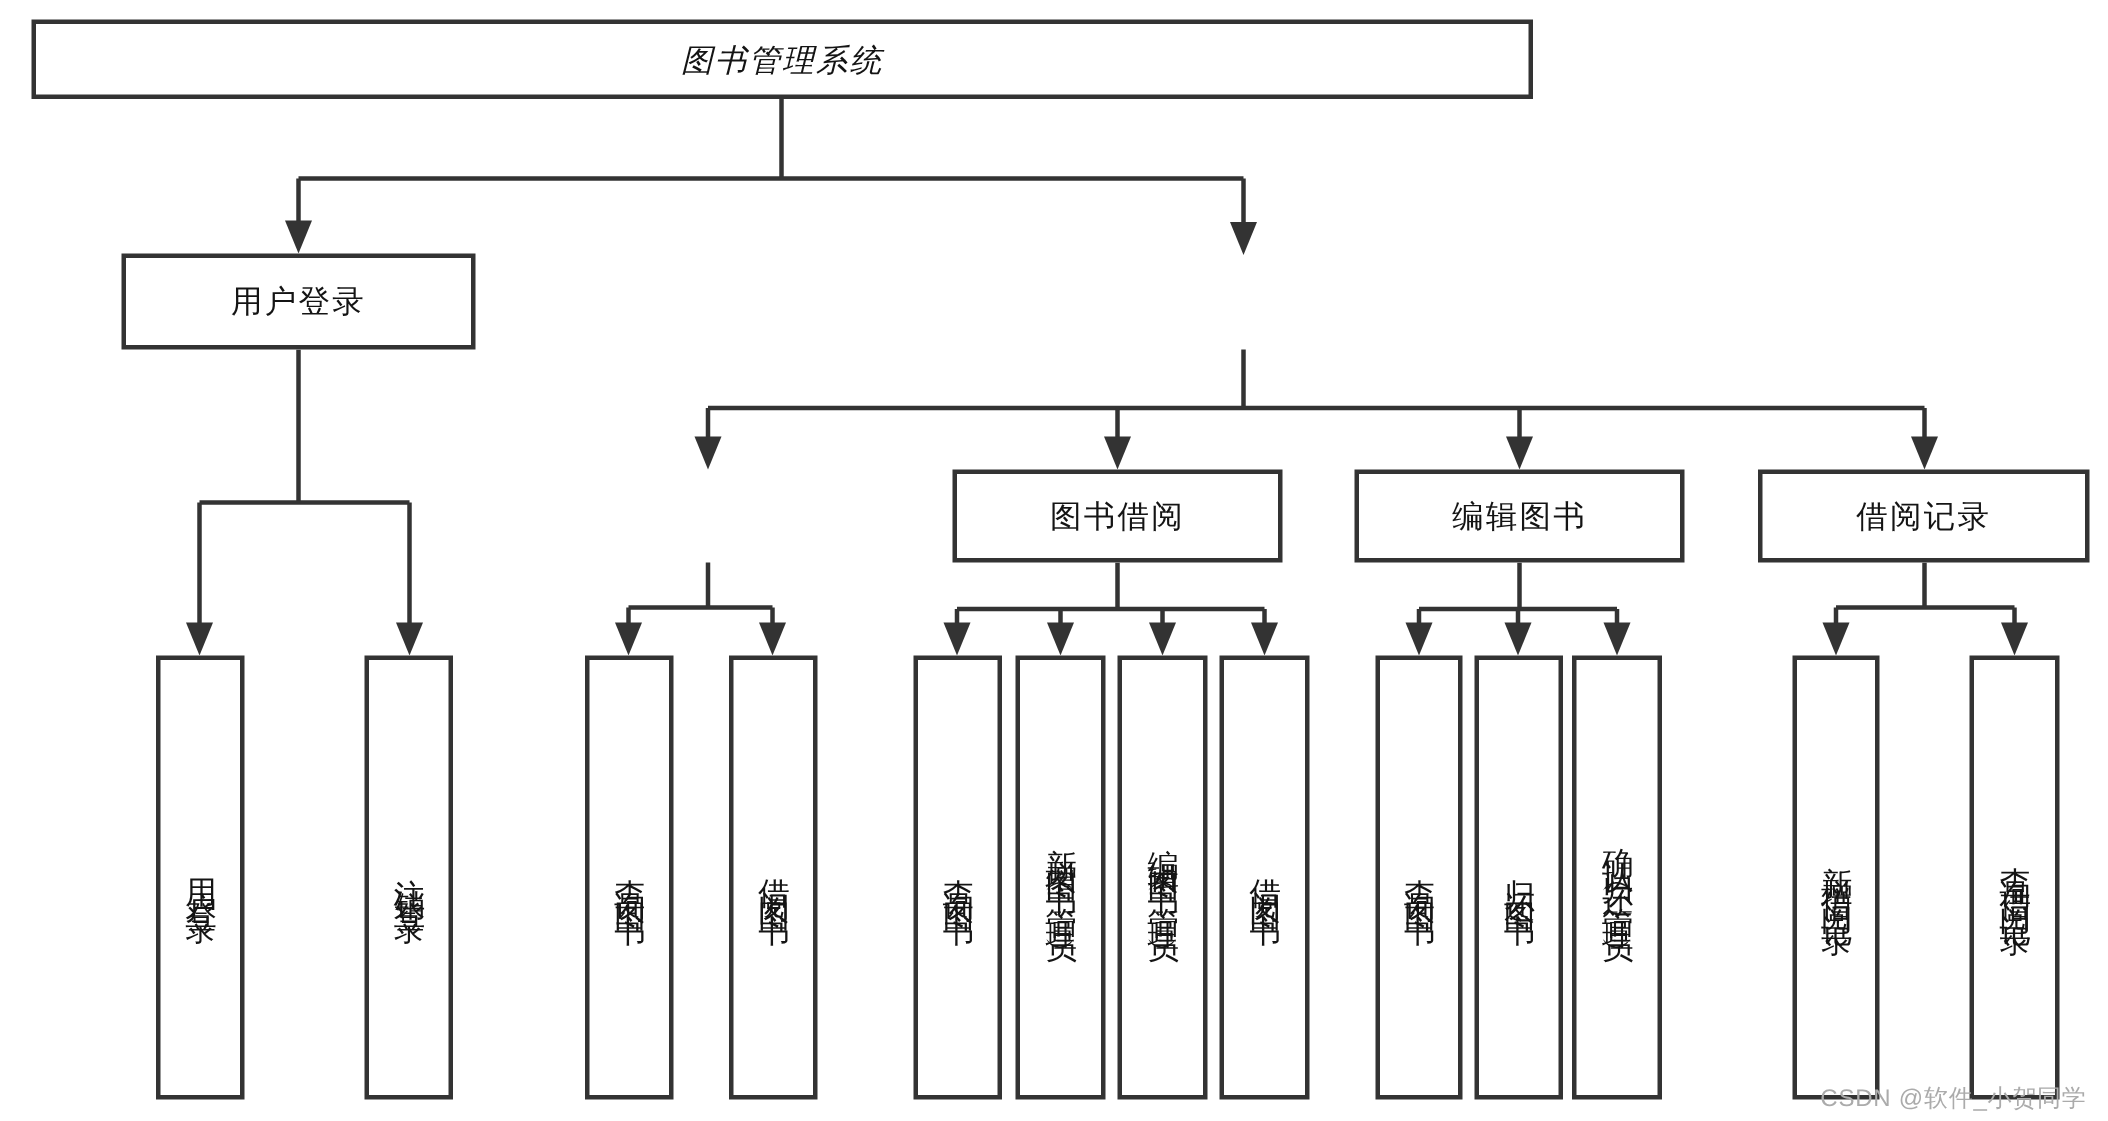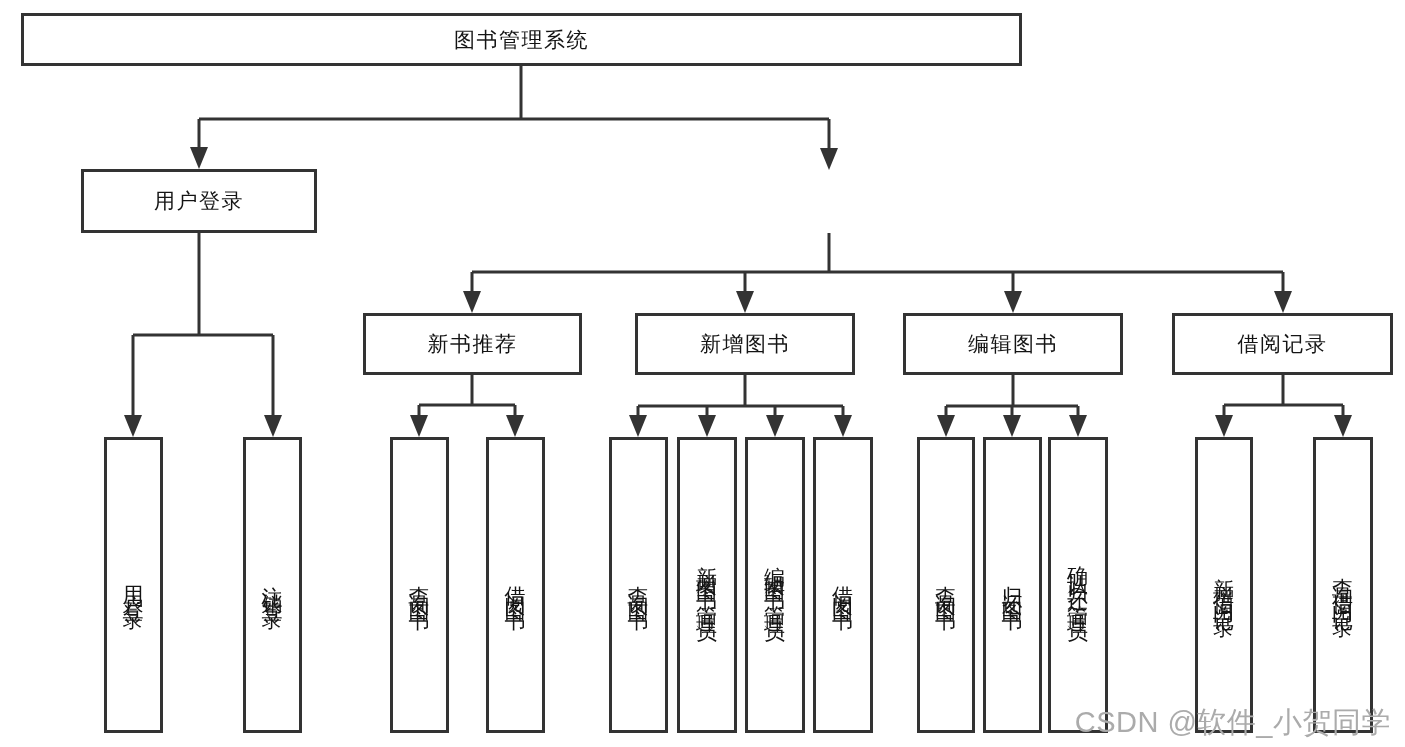--- a/index.html
+++ b/index.html
@@ -52,21 +52,21 @@
     letter-spacing: 8px;
     line-height: 1;
     top: 437px;
     height: 296px;
     width: 59px;
   }
   .watermark {
     position: absolute;
     right: 14px;
     bottom: 4px;
-    font-size: 29px;
+    font-size: 16px;
     letter-spacing: 0.5px;
     color: var(--watermark);
     z-index: 3;
     white-space: nowrap;
     pointer-events: none;
   }
 </style>
 </head>
 <body>
 
@@ -131,26 +131,25 @@
       <path d="M766 415 H784 L775 437 Z"></path>
       <path d="M834 415 H852 L843 437 Z"></path>
       <path d="M937 415 H955 L946 437 Z"></path>
       <path d="M1003 415 H1021 L1012 437 Z"></path>
       <path d="M1069 415 H1087 L1078 437 Z"></path>
       <path d="M1215 415 H1233 L1224 437 Z"></path>
       <path d="M1334 415 H1352 L1343 437 Z"></path>
     </g>
   </svg>
 
-  <div class="node h" style="left:21px; top:13px; width:1001px; height:53px;">图书管理系统</div>
+  <div class="node h" style="left:21px; top:13px; width:1001px; height:53px;font-style:italic;">图书管理系统</div>
 
   <div class="node h" style="left:81px; top:169px; width:236px; height:64px;">用户登录</div>
 
-  <div class="node h" style="left:363px; top:313px; width:219px; height:62px;">新书推荐</div>
-  <div class="node h" style="left:635px; top:313px; width:220px; height:62px;">新增图书</div>
+  <div class="node h" style="left:635px; top:313px; width:220px; height:62px;">图书借阅</div>
   <div class="node h" style="left:903px; top:313px; width:220px; height:62px;">编辑图书</div>
   <div class="node h" style="left:1172px; top:313px; width:221px; height:62px;">借阅记录</div>
 
   <div class="node v" style="left:104px;">用户登录</div>
   <div class="node v" style="left:243px;">注销登录</div>
 
   <div class="node v" style="left:390px;">查询图书</div>
   <div class="node v" style="left:486px;">借阅图书</div>
 
   <div class="node v" style="left:609px;">查询图书</div>

